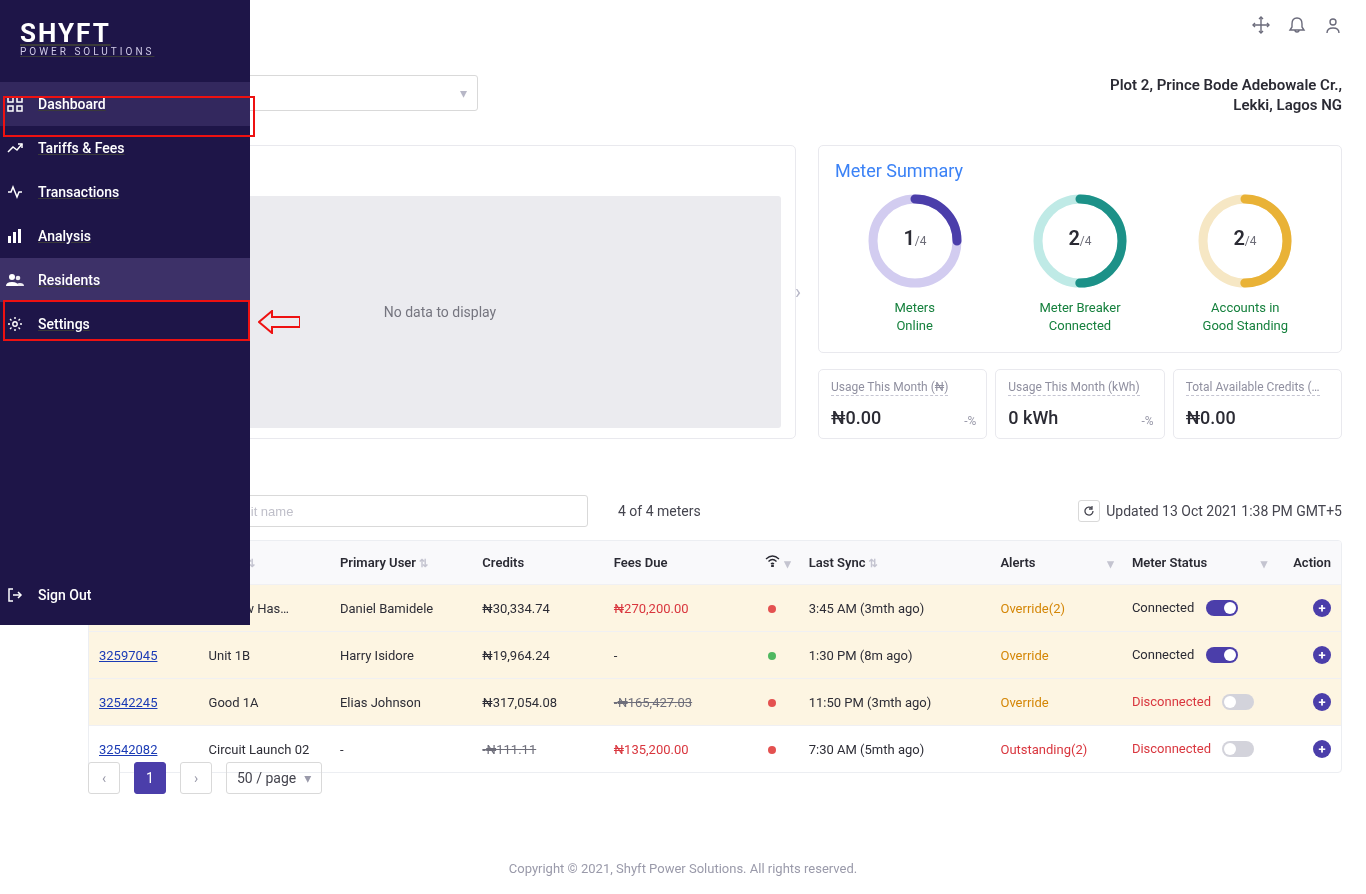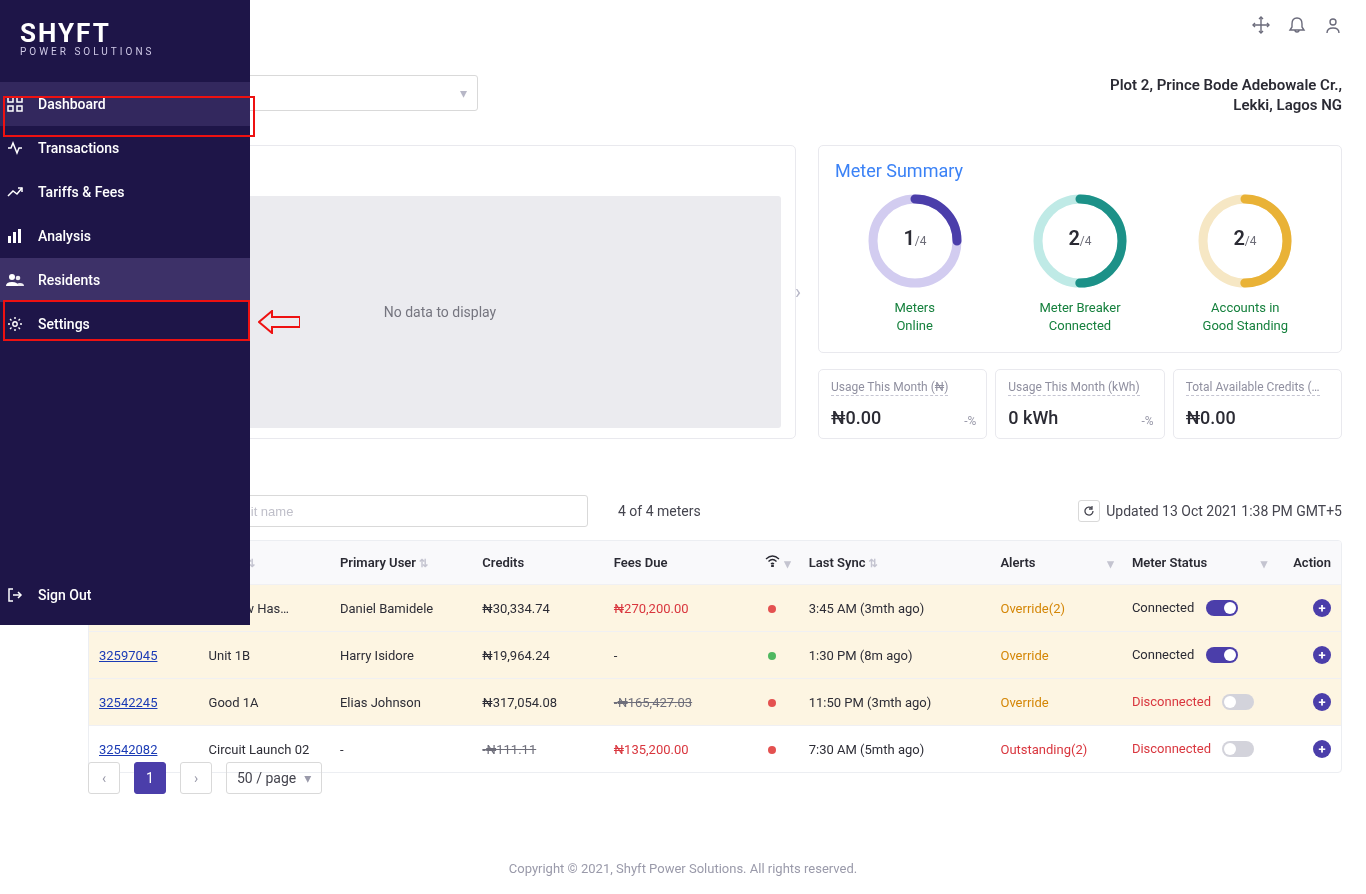--- a/index.html
+++ b/index.html
@@ -1,20 +1,20 @@
 <!DOCTYPE html>
 <html><head>
 <meta charset="utf-8">
 <style>
 * { margin: 0; padding: 0; box-sizing: border-box; }
 body { font-family: -apple-system, BlinkMacSystemFont, "Segoe UI", Roboto, sans-serif; background: #fff; color: #3a3a3a; font-size: 14px; }
 .app { position: relative; width: 1366px; height: 894px; }
 
 
-.sidebar { position: absolute; left: 0; top: 0; width: 250px; height: 625px; background: #1e1548; z-index: 100; }
+.sidebar { position: absolute; left: 0; top: 0; width: 250px; height: 625px; background: #1e1548; z-index: 100; text-decoration: underline; }
 .logo { padding: 18px 20px 25px; }
 .logo-text { color: #fff; font-size: 26px; font-weight: 700; letter-spacing: 2px; }
 .logo-sub { color: #cfc9e6; font-size: 10px; letter-spacing: 3px; margin-top: -2px; }
 .nav-item { display: flex; align-items: center; padding: 14px 4px; color: #fff; cursor: pointer; position: relative; }
 .nav-item.active { background: #33285e; }
 .nav-item.highlight { background: #3d3168; }
 .nav-item .icon { width: 22px; margin-right: 12px; display: inline-flex; justify-content: center; }
 .nav-label { font-size: 14px; font-weight: 500; }
 .redbox-dashboard { position: absolute; top: 96px; left: 3px; width: 252px; height: 41px; border: 2px solid #e11; pointer-events: none; z-index: 200; }
 .redbox-residents { position: absolute; top: 300px; left: 3px; width: 247px; height: 41px; border: 2px solid #e11; pointer-events: none; z-index: 200; }
@@ -114,33 +114,33 @@
             <rect x="10" y="1" width="5" height="5"></rect>
             <rect x="1" y="10" width="5" height="5"></rect>
             <rect x="10" y="10" width="5" height="5"></rect>
           </svg>
       </span>
       <span class="nav-label">Dashboard</span>
     </div>
     <div class="nav-item">
       <span class="icon">
         <svg width="16" height="16" viewBox="0 0 16 16" fill="none" stroke="#fff" stroke-width="1.5">
-            <path d="M1 8 L4 8 L6 3 L10 13 L12 8 L15 8"></path>
-          </svg>
-      </span>
-      <span class="nav-label">Transactions</span>
-    </div>
-    <div class="nav-item">
-      <span class="icon">
-        <svg width="16" height="16" viewBox="0 0 16 16" fill="none" stroke="#fff" stroke-width="1.5">
             <path d="M1 12 L6 7 L10 10 L15 4"></path>
             <path d="M11 4 L15 4 L15 8"></path>
           </svg>
       </span>
       <span class="nav-label">Tariffs &amp; Fees</span>
+    </div>
+    <div class="nav-item">
+      <span class="icon">
+        <svg width="16" height="16" viewBox="0 0 16 16" fill="none" stroke="#fff" stroke-width="1.5">
+            <path d="M1 8 L4 8 L6 3 L10 13 L12 8 L15 8"></path>
+          </svg>
+      </span>
+      <span class="nav-label">Transactions</span>
     </div>
     <div class="nav-item">
       <span class="icon">
         <svg width="16" height="16" viewBox="0 0 16 16" fill="#fff">
             <rect x="1" y="8" width="3" height="7"></rect>
             <rect x="6" y="4" width="3" height="11"></rect>
             <rect x="11" y="1" width="3" height="14"></rect>
           </svg>
       </span>
       <span class="nav-label">Analysis</span>

